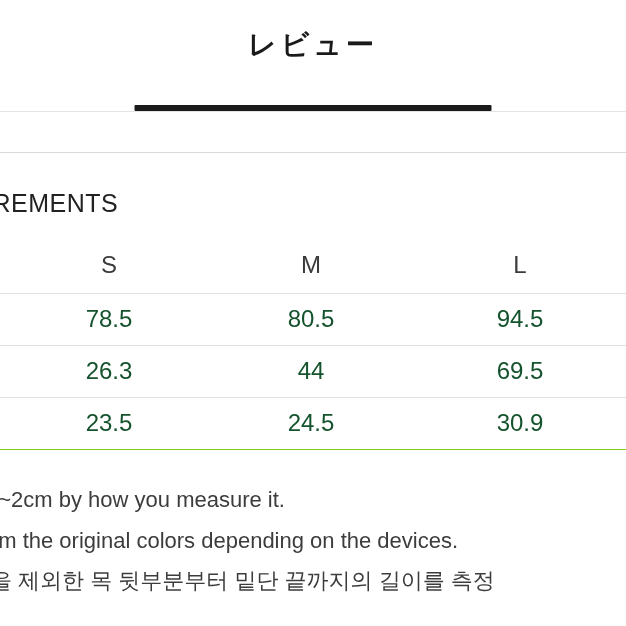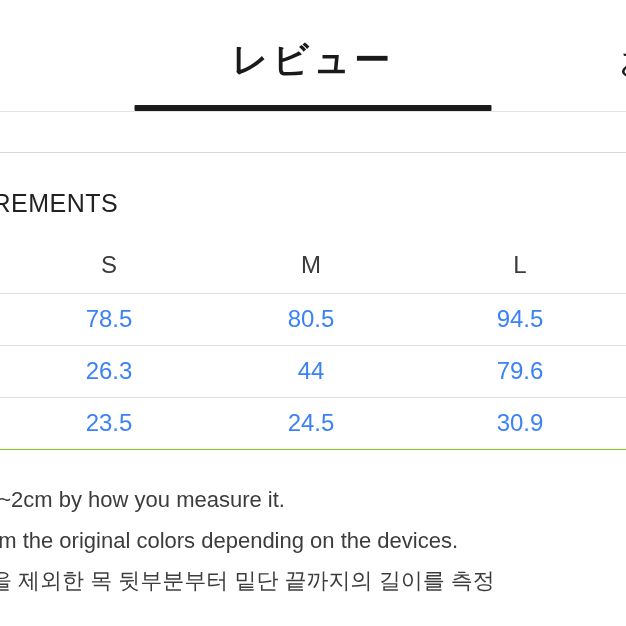--- a/index.html
+++ b/index.html
@@ -37,26 +37,26 @@
   .tab {
     position: relative;
     display: flex;
     flex-direction: column;
     align-items: center;
     justify-content: flex-start;
     height: 100%;
     box-sizing: border-box;
   }
   .tab-label {
-    font-size: 36px;
+    font-size: 28px;
     line-height: 1;
     color: #1a1a1a;
     letter-spacing: 2px;
     white-space: nowrap;
-    padding-top: 42px;
+    padding-top: 31px;
     font-weight: 400;
   }
   .tab-left {
     width: 120px;
     align-items: flex-start;
   }
   .tab-left .tab-label {
     margin-left: -38px;
   }
   .tab-center {
@@ -115,21 +115,21 @@
   
   .size-table {
     width: 100%;
     border-collapse: collapse;
     margin-top: 22px;
     table-layout: fixed;
   }
   .size-table th,
   .size-table td {
     font-size: 24px;
-    color: #3b82f6;
+    color: #14532d;
     font-weight: 400;
     text-align: center;
     padding: 11px 0 12px 0;
   }
   .size-table thead th {
     color: #3b3b3b;
     padding-bottom: 14px;
   }
   .size-table tbody tr {
     border-top: 1px solid #e0e0e0;
@@ -201,21 +201,21 @@
         <tr>
           <td></td>
           <td>78.5</td>
           <td>80.5</td>
           <td>94.5</td>
         </tr>
         <tr>
           <td></td>
           <td>26.3</td>
           <td>44</td>
-          <td>79.6</td>
+          <td>69.5</td>
         </tr>
         <tr>
           <td></td>
           <td>23.5</td>
           <td>24.5</td>
           <td>30.9</td>
         </tr>
       </tbody>
     </table>
 

